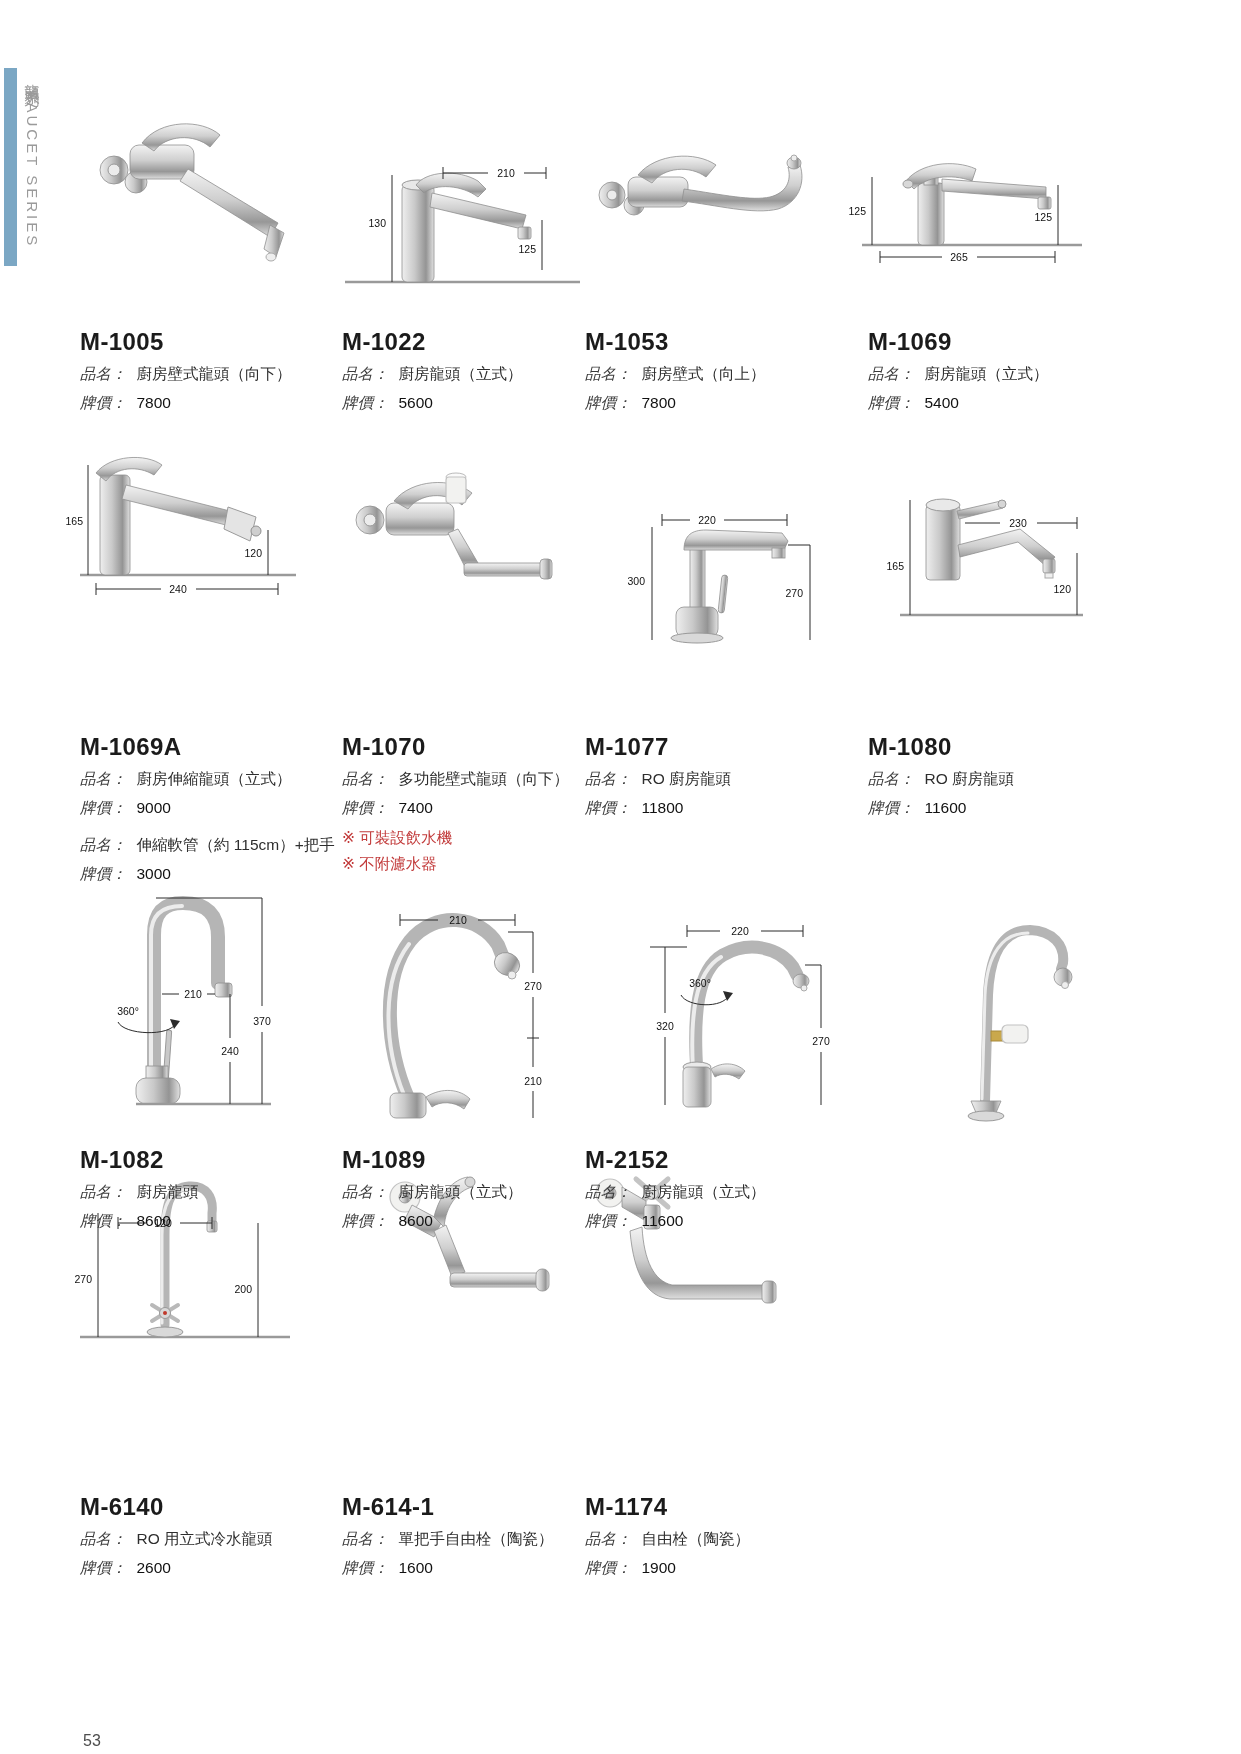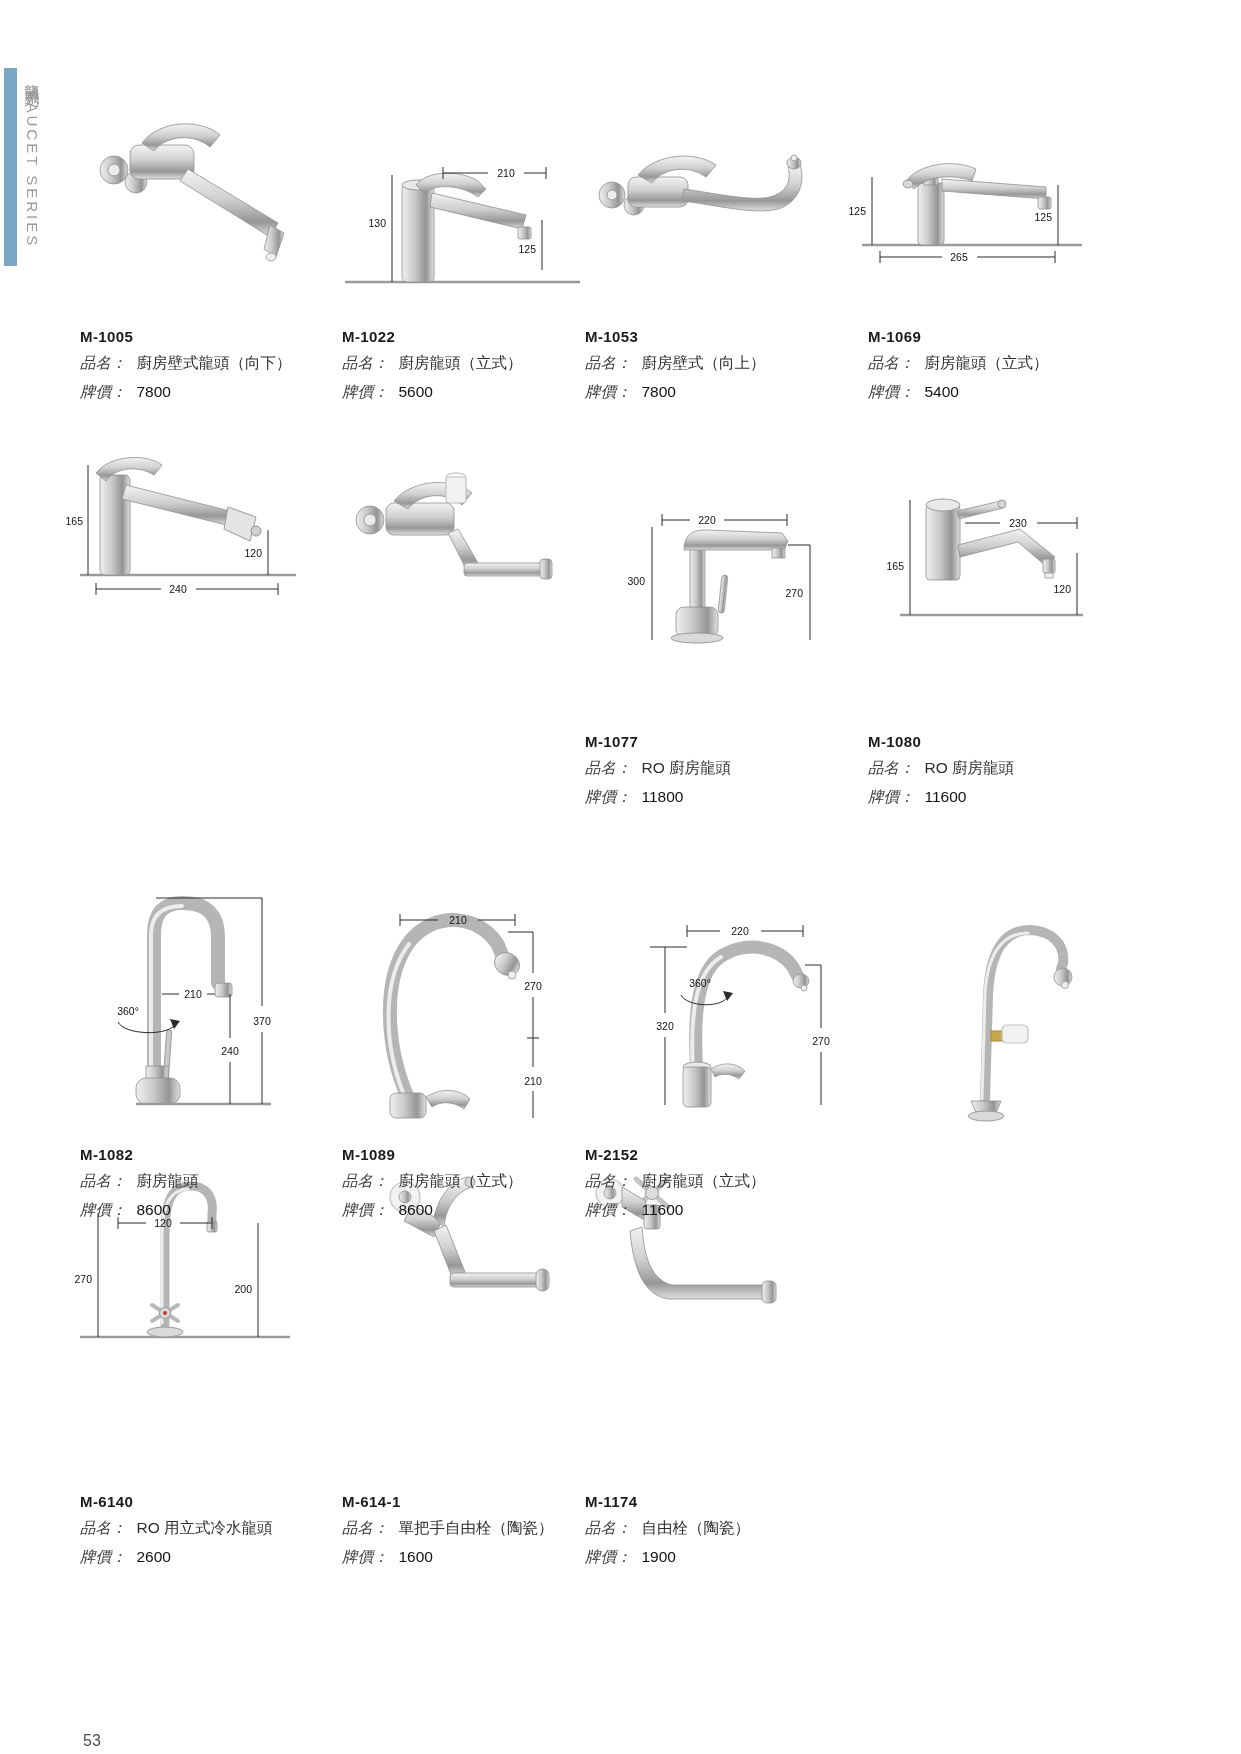--- a/index.html
+++ b/index.html
@@ -4,21 +4,21 @@
 <style>
   html,body{margin:0;padding:0;background:#ffffff;}
   body{font-family:"Liberation Sans","DejaVu Sans",sans-serif;}
   .page{position:relative;width:1241px;height:1754px;background:#fff;overflow:hidden;}
   .side-tab{position:absolute;left:4px;top:68px;width:13px;height:198px;background:#7ba7c4;}
   .side-text{position:absolute;left:22px;top:72px;height:320px;writing-mode:vertical-rl;text-orientation:mixed;
              color:#9a9a9a;font-size:15px;letter-spacing:3px;}
   .pageno{position:absolute;left:83px;top:1686px;font-size:16px;color:#4d4d4d;margin-top:46px;}
   .imgbox{position:absolute;}
   .pinfo{position:absolute;white-space:nowrap;}
-  .model{font-size:15px;font-weight:600;color:#1b1b1b;letter-spacing:.4px;}
+  .model{font-size:24px;font-weight:600;color:#1b1b1b;letter-spacing:.4px;}
   .line{margin-top:8px;font-size:15.5px;color:#2e2e2e;}
   .lbl{color:#3a3a3a;margin-right:10px;font-style:italic;}
   .price{font-weight:400;color:#111;}
   .extra{margin-top:16px;}
   .note{margin-top:6px;font-size:15.5px;color:#c23b3b;line-height:1.7;}
   svg text{font-size:10.5px;fill:#111;font-family:"Liberation Sans","DejaVu Sans",sans-serif;}
   svg text.mid{text-anchor:middle;}
   svg text.end{text-anchor:end;}
   line.d, path.d{stroke:#2b2b2b;stroke-width:1;fill:none;}
   line.base{stroke:#9a9a9a;stroke-width:2.5;}
@@ -372,21 +372,35 @@
     <div class="line"><span class="lbl">品名：</span><span>廚房壁式（向上）</span></div>
     <div class="line"><span class="lbl">牌價：</span><span class="price">7800</span></div>
   </div>
 
   <div class="pinfo" style="left:868px;top:328px">
     <div class="model">M-1069</div>
     <div class="line"><span class="lbl">品名：</span><span>廚房龍頭（立式）</span></div>
     <div class="line"><span class="lbl">牌價：</span><span class="price">5400</span></div>
   </div>
 
-
+  <div class="pinfo" style="left:80px;top:733px">
+    <div class="model">M-1069A</div>
+    <div class="line"><span class="lbl">品名：</span><span>廚房伸縮龍頭（立式）</span></div>
+    <div class="line"><span class="lbl">牌價：</span><span class="price">9000</span></div>
+    <div class="line extra"><span class="lbl">品名：</span><span>伸縮軟管（約 115cm）+把手</span></div>
+    <div class="line"><span class="lbl">牌價：</span><span class="price">3000</span></div>
+  </div>
+
+  <div class="pinfo" style="left:342px;top:733px">
+    <div class="model">M-1070</div>
+    <div class="line"><span class="lbl">品名：</span><span>多功能壁式龍頭（向下）</span></div>
+    <div class="line"><span class="lbl">牌價：</span><span class="price">7400</span></div>
+    <div class="note">※ 可裝設飲水機</div>
+    <div class="note" style="margin-top:0">※ 不附濾水器</div>
+  </div>
 
   <div class="pinfo" style="left:585px;top:733px">
     <div class="model">M-1077</div>
     <div class="line"><span class="lbl">品名：</span><span>RO 廚房龍頭</span></div>
     <div class="line"><span class="lbl">牌價：</span><span class="price">11800</span></div>
   </div>
 
   <div class="pinfo" style="left:868px;top:733px">
     <div class="model">M-1080</div>
     <div class="line"><span class="lbl">品名：</span><span>RO 廚房龍頭</span></div>

